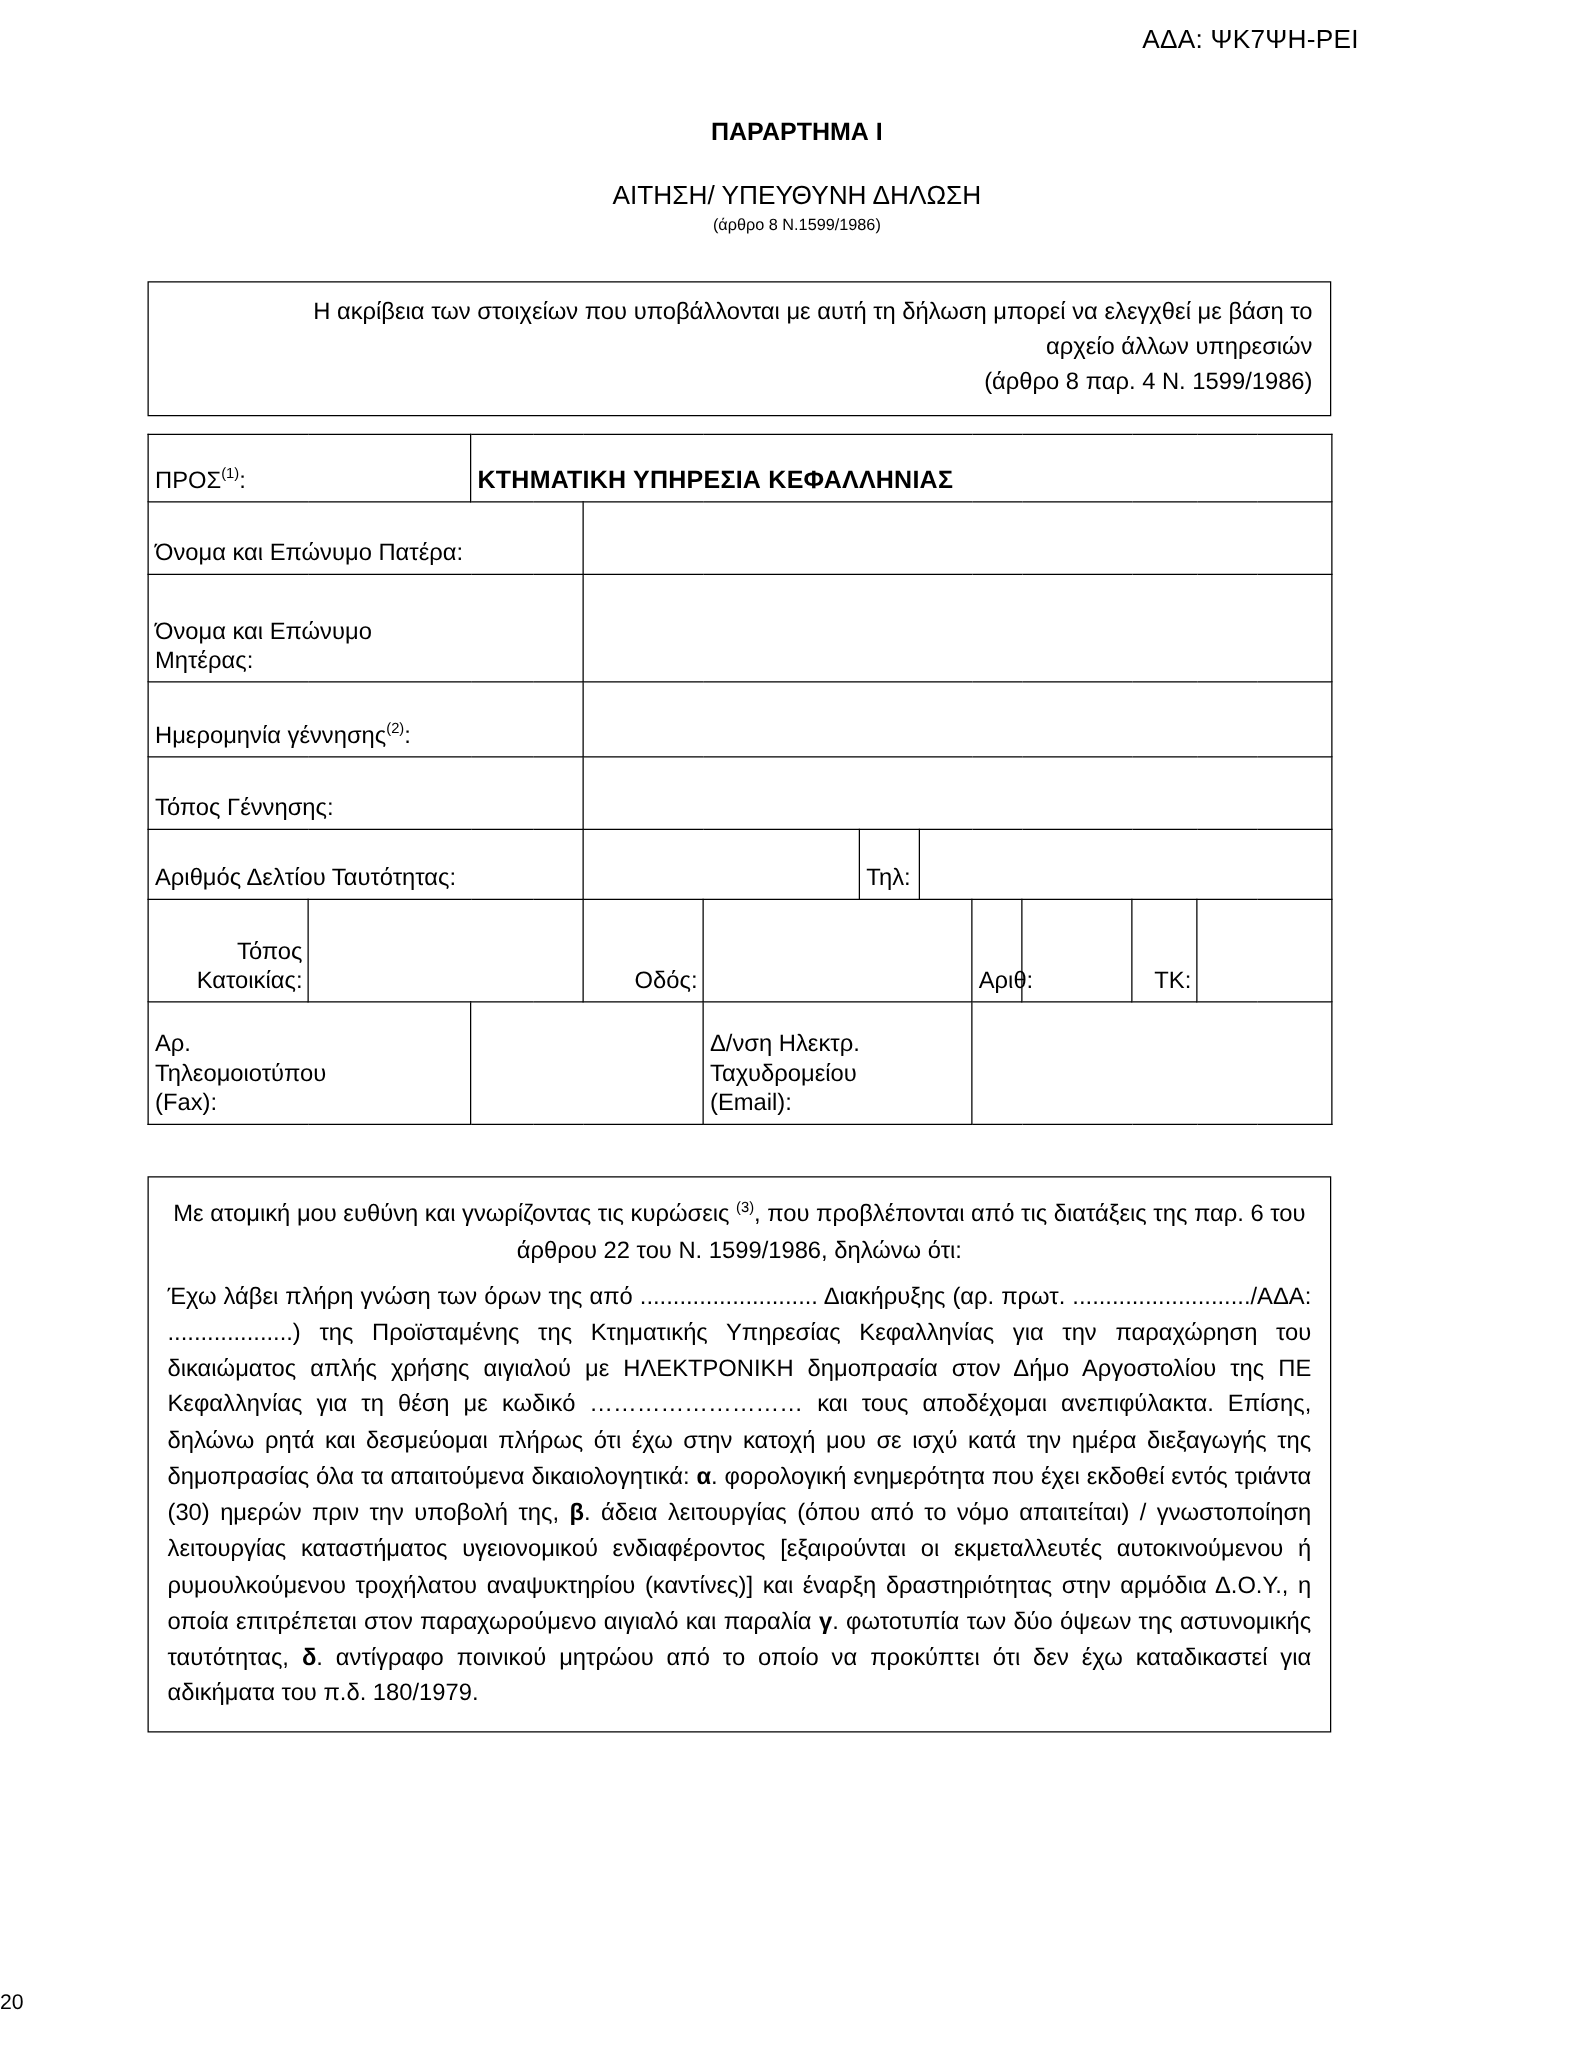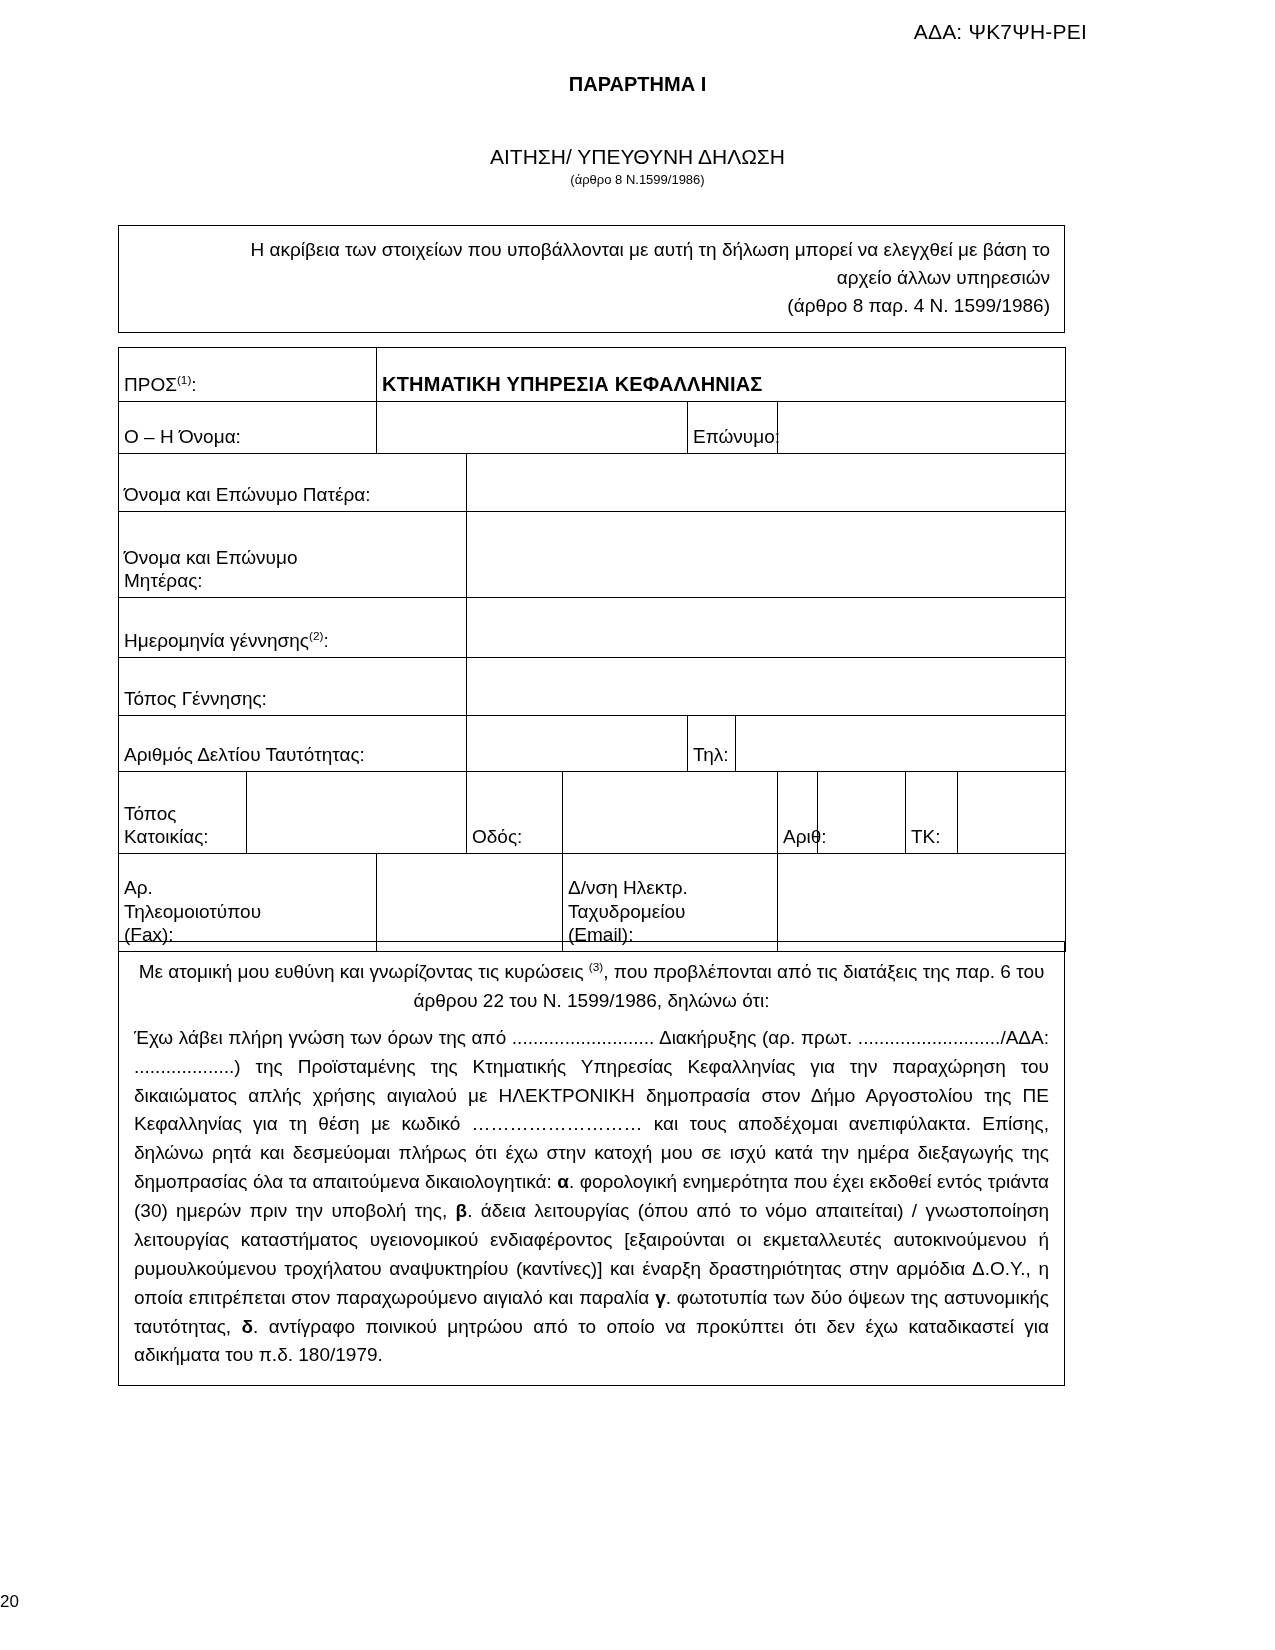--- a/index.html
+++ b/index.html
@@ -27,21 +27,21 @@
   .ada-line {
     position: absolute;
     top: 20px;
     right: 188px;
     font-size: 21px;
     letter-spacing: 0.2px;
     white-space: nowrap;
   }
   .annex-title {
     position: absolute;
-    top: 73px;
+    top: 95px;
     left: 0;
     width: 1275px;
     text-align: center;
     font-size: 20px;
     font-weight: bold;
   }
   .doc-title {
     position: absolute;
     top: 145px;
     left: 0;
@@ -96,21 +96,21 @@
     font-size: 20px;
     letter-spacing: 0.2px;
   }
   .r-pros td { height: 46px; margin-left: 44px; }
   .r-name td { height: 44px; }
   .r-father td { height: 50px; }
   .r-mother td { height: 78px; }
   .r-birth td { height: 52px; }
   .r-place td { height: 50px; }
   .r-id td { height: 48px; }
-  .r-addr td { height: 74px; }
+  .r-addr td { height: 74px; text-align: right; }
   .r-fax td { height: 90px; }
   sup {
     font-size: 0.62em;
     vertical-align: super;
     line-height: 0;
   }
 
   
   .decl-box {
     position: absolute;
@@ -177,26 +177,20 @@
       <col style="width:48px">
       <col style="width:60px">
     </colgroup>
 
     <tbody>
         <tr class="r-pros">
       <td class="cell-label" colspan="2"><span>ΠΡΟΣ</span><sup>(1)</sup><span>:</span></td>
       <td class="recipient" colspan="11">ΚΤΗΜΑΤΙΚΗ ΥΠΗΡΕΣΙΑ ΚΕΦΑΛΛΗΝΙΑΣ</td>
     </tr>
 
-    <tr class="r-name">
-      <td class="cell-label" colspan="2">Ο – Η Όνομα:</td>
-      <td colspan="4"></td>
-      <td class="cell-label" colspan="2">Επώνυμο:</td>
-      <td colspan="5"></td>
-    </tr>
 
     <tr class="r-father">
       <td class="cell-label" colspan="4">Όνομα και Επώνυμο Πατέρα:</td>
       <td colspan="9"></td>
     </tr>
 
     <tr class="r-mother">
       <td class="cell-label-wrap" colspan="4">
         <span>Όνομα και Επώνυμο</span><br>
         <span>Μητέρας:</span>

